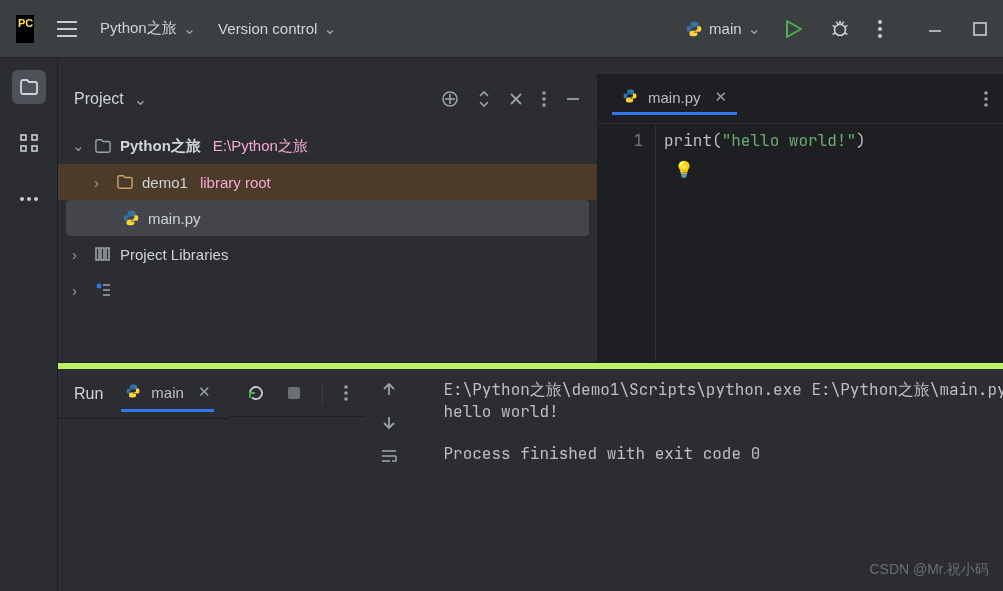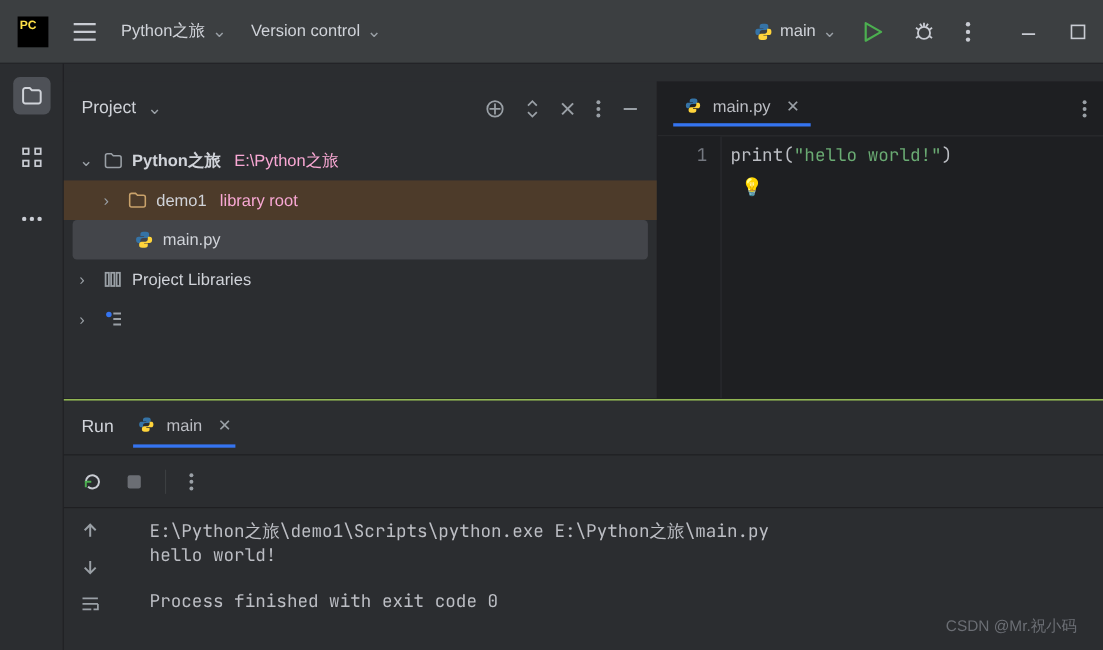--- a/index.html
+++ b/index.html
@@ -9,21 +9,21 @@
   font-family: -apple-system, "Segoe UI", sans-serif;
   font-size: 15px; overflow: hidden;
   display: flex; flex-direction: column;
 }
 .titlebar {
   height: 58px; background: #3c3f41;
   display: flex; align-items: center; padding: 0 16px;
   gap: 22px; border-bottom: 1px solid #1e1f22;
 }
 .logo-box {
-  width: 28px; height: 28px; background: #000;
+  width: 18px; height: 28px; background: #000;
   display: flex; align-items: flex-start; padding: 2px;
   color: #fde047; font-size: 11px; font-weight: bold;
 }
 .hamburger svg, .ic svg { display: block; }
 .hb-link { color: #d0d3d9; display: flex; align-items: center; gap: 6px; cursor: pointer; }
 .flex-spacer { flex: 1; }
 .titlebar-right { display: flex; align-items: center; gap: 26px; }
 .run-btn { color: #4caf50; }
 .win-controls { display: flex; align-items: center; gap: 30px; margin-left: 18px; }
 .body-row { flex: 1; display: flex; min-height: 0; }
@@ -58,21 +58,21 @@
 .ed-tab .close { color: #9aa0a6; margin-left: 6px; cursor: pointer; }
 .ed-more { margin-left: auto; color: #9aa0a6; cursor: pointer; }
 .ed-body { flex: 1; display: flex; font-family: "JetBrains Mono", Consolas, monospace; font-size: 16px; }
 .gutter { width: 58px; text-align: right; padding: 6px 12px 0 0; color: #747880; background: #1e1f22; border-right: 1px solid #2b2d30; }
 .code-area { padding: 6px 0 0 8px; position: relative; }
 .code-line { white-space: pre; }
 .t-fn { color: #bcbec4; }
 .t-par { color: #bcbec4; }
 .t-str { color: #6aab73; }
 .bulb { margin-top: 8px; margin-left: 10px; }
-.run-pane { flex: 1; background: #2b2d30; display: flex; flex-direction: column; border-top: 1px solid #bef264; }
+.run-pane { flex: 1; background: #2b2d30; display: flex; flex-direction: row; border-top: 6px solid #bef264; }
 .run-tabs { height: 50px; display: flex; align-items: center; padding: 0 16px; gap: 18px; border-bottom: 1px solid #1e1f22; }
 .run-title { color: #d0d3d9; font-size: 16px; }
 .run-tab { display: flex; align-items: center; gap: 8px; border-bottom: 3px solid #3574f0; padding: 8px 4px; }
 .run-tab .close { color: #9aa0a6; margin-left: 6px; cursor: pointer; }
 .run-toolbar { height: 48px; display: flex; align-items: center; padding: 0 16px; gap: 20px; border-bottom: 1px solid #1e1f22; }
 .run-toolbar .sep { width: 1px; height: 22px; background: #3c3f41; }
 .run-lower { flex: 1; display: flex; gap: 24px; }
 .run-rail { width: 48px; display: flex; flex-direction: column; align-items: center; padding-top: 12px; gap: 18px; color: #9aa0a6; }
 .console { flex: 1; padding: 10px 6px; font-family: "JetBrains Mono", Consolas, monospace; font-size: 16px; color: #bcbec4; white-space: pre; overflow: hidden; position: relative; }
 .watermark { position: absolute; right: 24px; bottom: 12px; color: #6b6e74; font-size: 14px; font-family: sans-serif; }

